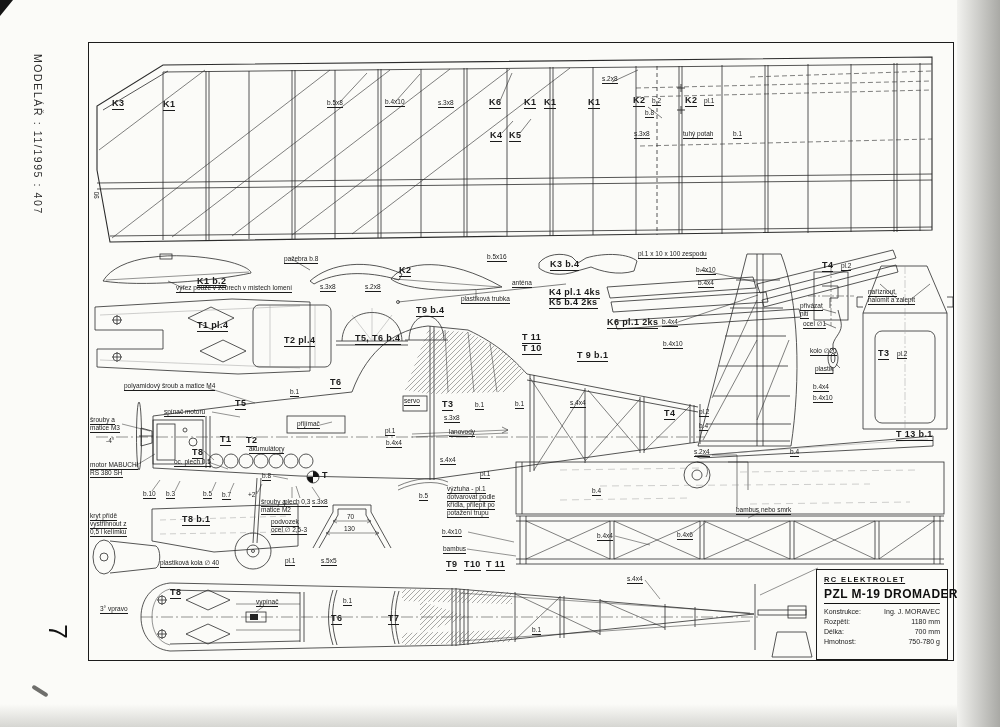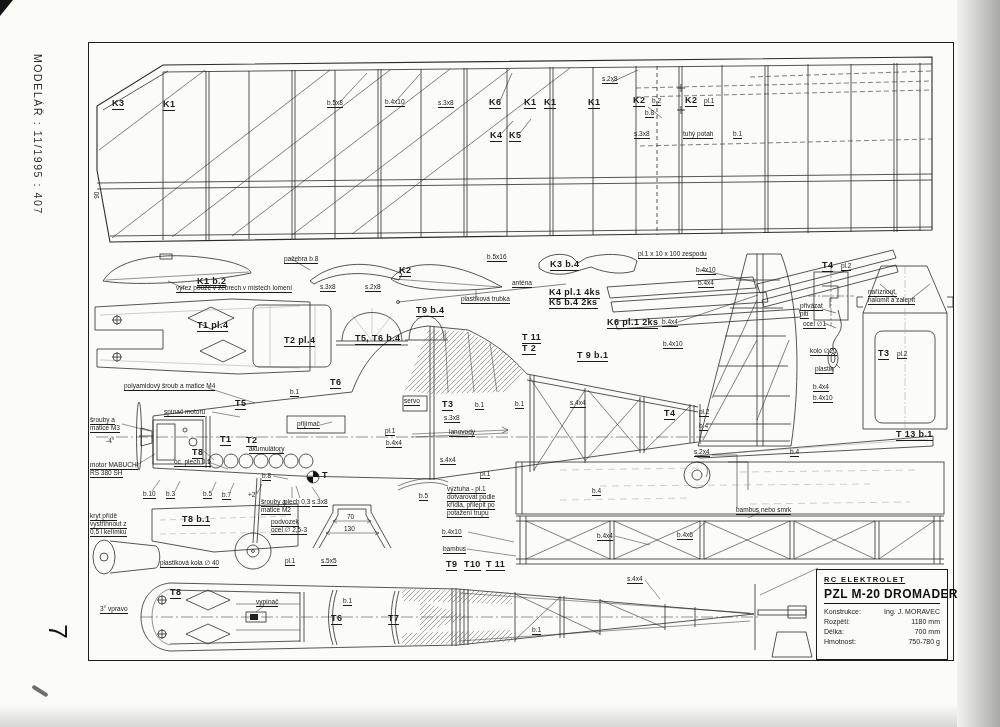--- a/index.html
+++ b/index.html
@@ -266,21 +266,21 @@
       <span class="ann u" style="left: 461px; top: 296px;">plastiková trubka</span>
       <span class="ann u k" style="left: 549px; top: 288px;">K4 pl.1 4ks</span>
       <span class="ann u k" style="left: 549px; top: 298px;">K5 b.4 2ks</span>
       <span class="ann u k" style="left: 607px; top: 318px;">K6 pl.1 2ks</span>
       <span class="ann u" style="left: 662px; top: 319px;">b.4x4</span>
       <span class="ann u" style="left: 663px; top: 341px;">b.4x10</span>
       <span class="ann u k" style="left: 197px; top: 321px;">T1 pl.4</span>
       <span class="ann u k" style="left: 284px; top: 336px;">T2 pl.4</span>
       <span class="ann u k" style="left: 355px; top: 334px;">T5, T6 b.4</span>
       <span class="ann u k" style="left: 522px; top: 333px;">T 11</span>
-      <span class="ann u k" style="left: 522px; top: 344px;">T 2</span>
+      <span class="ann u k" style="left: 522px; top: 344px;">T 10</span>
       <span class="ann u k" style="left: 577px; top: 351px;">T 9 b.1</span>
       <span class="ann u k" style="left: 822px; top: 261px;">T4</span>
       <span class="ann u" style="left: 841px; top: 263px;">pl.2</span>
       <span class="ann u" style="left: 800px; top: 303px;">přivázat</span>
       <span class="ann u" style="left: 800px; top: 311px;">nití</span>
       <span class="ann u" style="left: 803px; top: 321px;">ocel ∅1</span>
       <span class="ann u" style="left: 810px; top: 348px;">kolo ∅20</span>
       <span class="ann u" style="left: 815px; top: 366px;">plastik</span>
       <span class="ann u" style="left: 868px; top: 289px;">naříznout,</span>
       <span class="ann u" style="left: 868px; top: 297px;">nalomit a zalepit</span>
@@ -365,21 +365,21 @@
       <span class="ann u k" style="left: 388px; top: 614px;">T7</span>
       <span class="ann u" style="left: 627px; top: 576px;">s.4x4</span>
       <span class="ann u" style="left: 532px; top: 627px;">b.1</span>
     </div>
 
   <div class="sidebar">MODELÁŘ : 11/1995 : 407</div>
   <div class="pagenum">7</div>
 
   <div class="tblock">
     <div class="tb-cat">RC ELEKTROLET</div>
-    <div class="tb-title">PZL M-20 DROMADER</div>
+    <div class="tb-title">PZL M-19 DROMADER</div>
     <div class="tb-row">
       <span>Konstrukce:</span>
       <span>Ing. J. MORAVEC</span>
     </div>
     <div class="tb-row">
       <span>Rozpětí:</span>
       <span>1180 mm</span>
     </div>
     <div class="tb-row">
       <span>Délka:</span>

